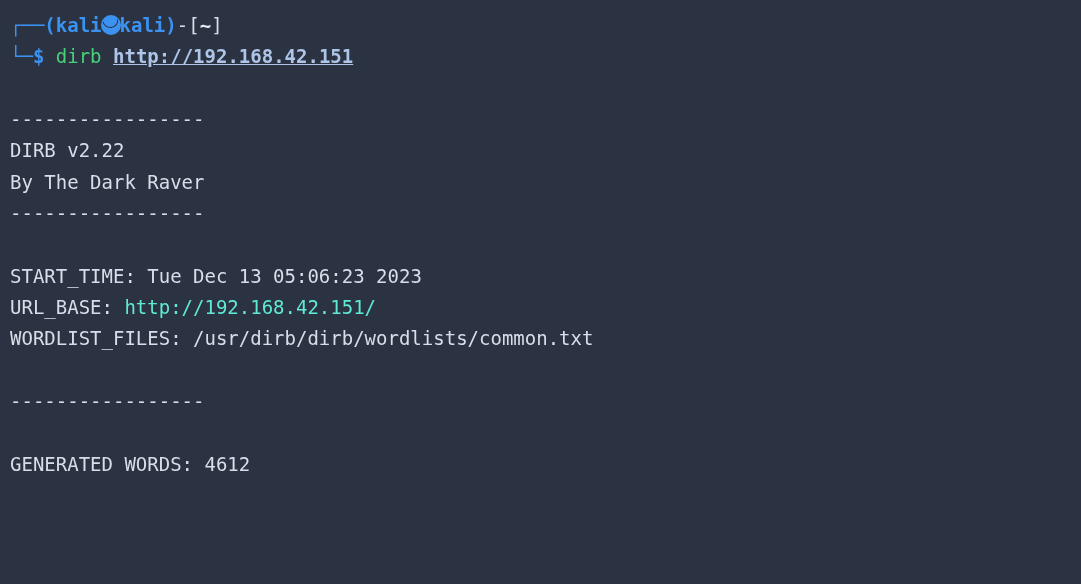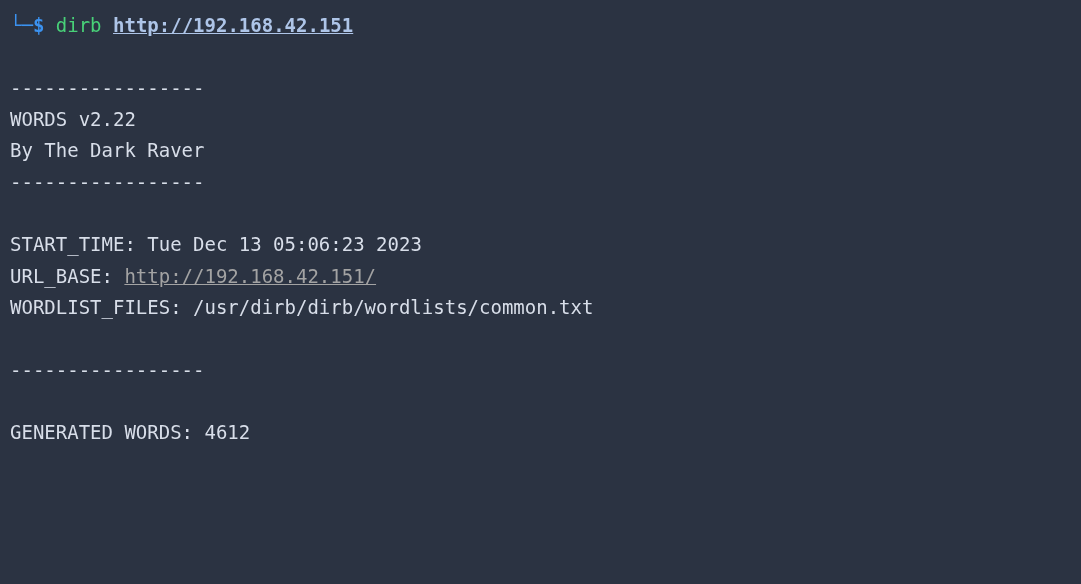--- a/index.html
+++ b/index.html
@@ -46,22 +46,21 @@
     .cmd-url {
       color: #aec5e8;
       text-decoration: underline;
       font-weight: bold;
     }
     .output {
       color: #d8dee9;
       white-space: pre;
     }
     .output-url {
-      color: #a3a3a3;
-      text-decoration: underline;
+      color: #5eead4;
     }
     .kali-icon {
       display: inline-block;
       width: 20px;
       height: 20px;
       background: #3b92f0;
       border-radius: 50%;
       vertical-align: middle;
       position: relative;
       top: -2px;
@@ -77,24 +76,25 @@
       border-radius: 0 0 10px 10px;
       top: 5px;
       left: 2px;
       transform: rotate(-10deg);
     }
   </style>
 </head>
 <body>
 
 <div class="terminal">
+  <div class="prompt-line1"><span class="blue">┌──</span><span class="blue">(</span><span class="blue">kali</span><span class="kali-icon"></span><span class="blue">kali</span><span class="blue">)</span><span class="bracket">-</span><span class="bracket">[</span><span class="tilde">~</span><span class="bracket">]</span></div>
   <div class="prompt-line2"><span class="blue">└─</span><span class="dollar">$</span><span> </span><span class="cmd-green">dirb</span><span> </span><span class="cmd-url">http://192.168.42.151</span></div>
   <div class="output">&nbsp;</div>
   <div class="output">-----------------</div>
-  <div class="output">WORDS v2.22</div>
+  <div class="output">DIRB v2.22</div>
   <div class="output">By The Dark Raver</div>
   <div class="output">-----------------</div>
   <div class="output">&nbsp;</div>
   <div class="output"><span>START_TIME: </span><span>Tue Dec 13 05:06:23 2023</span></div>
   <div class="output"><span>URL_BASE: </span><span class="output-url">http://192.168.42.151/</span></div>
   <div class="output"><span>WORDLIST_FILES: </span><span>/usr/dirb/dirb/wordlists/common.txt</span></div>
   <div class="output">&nbsp;</div>
   <div class="output">-----------------</div>
   <div class="output">&nbsp;</div>
   <div class="output">GENERATED WORDS: 4612</div>

